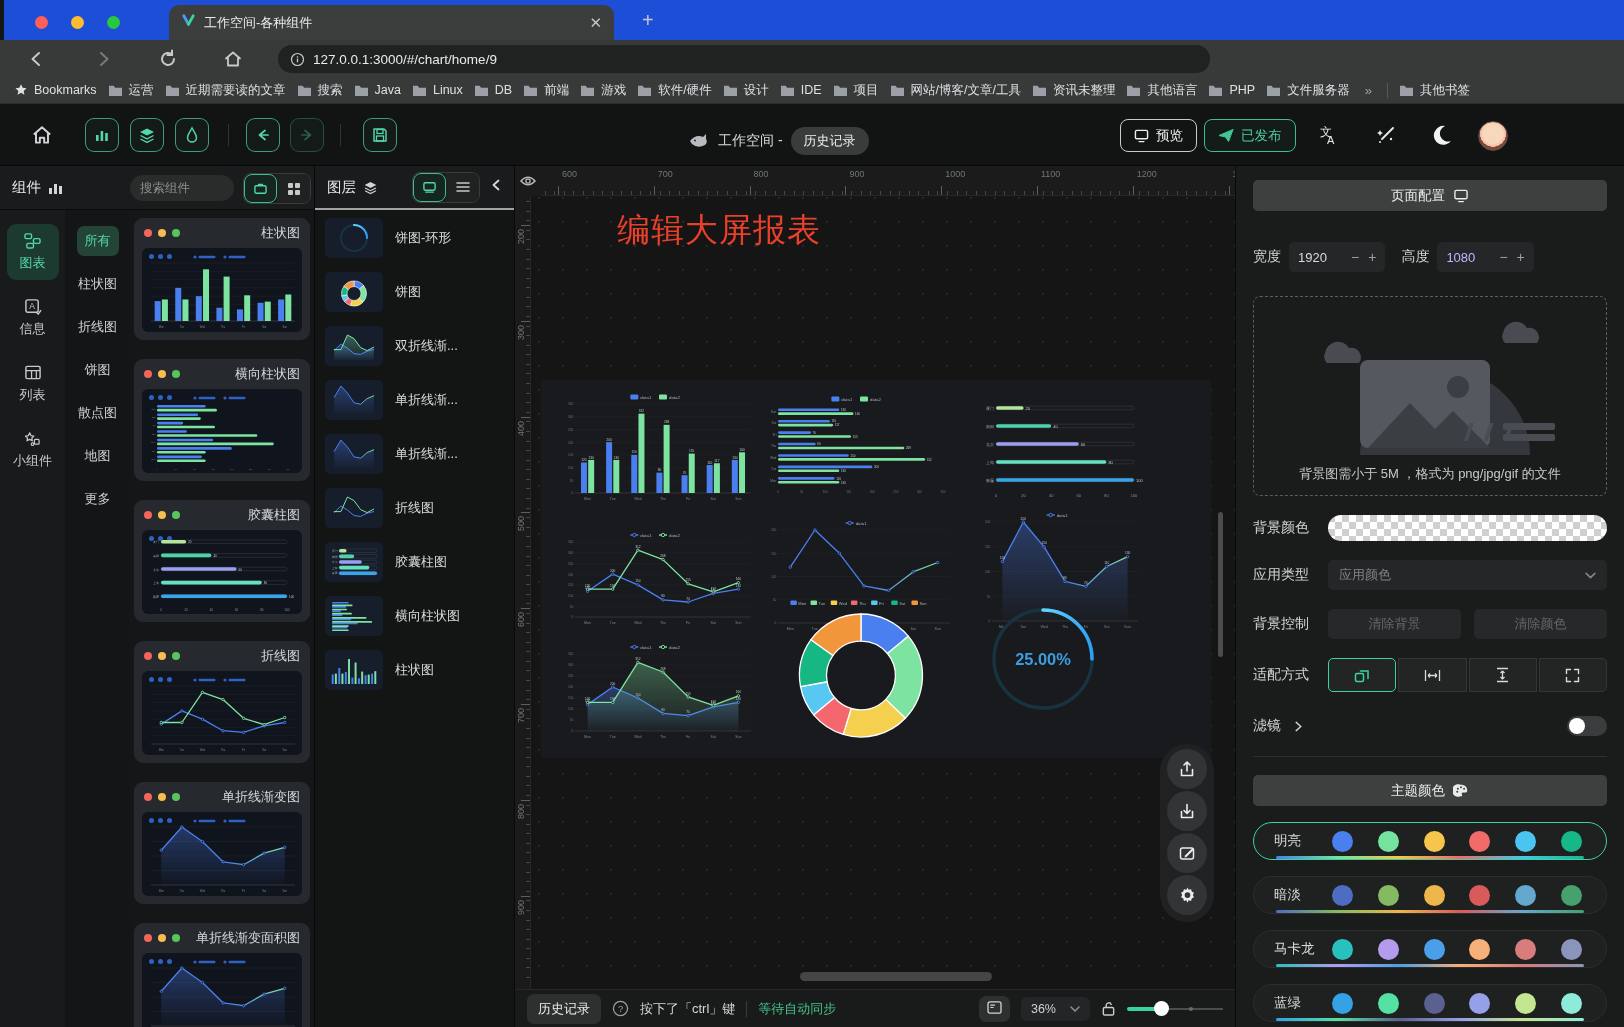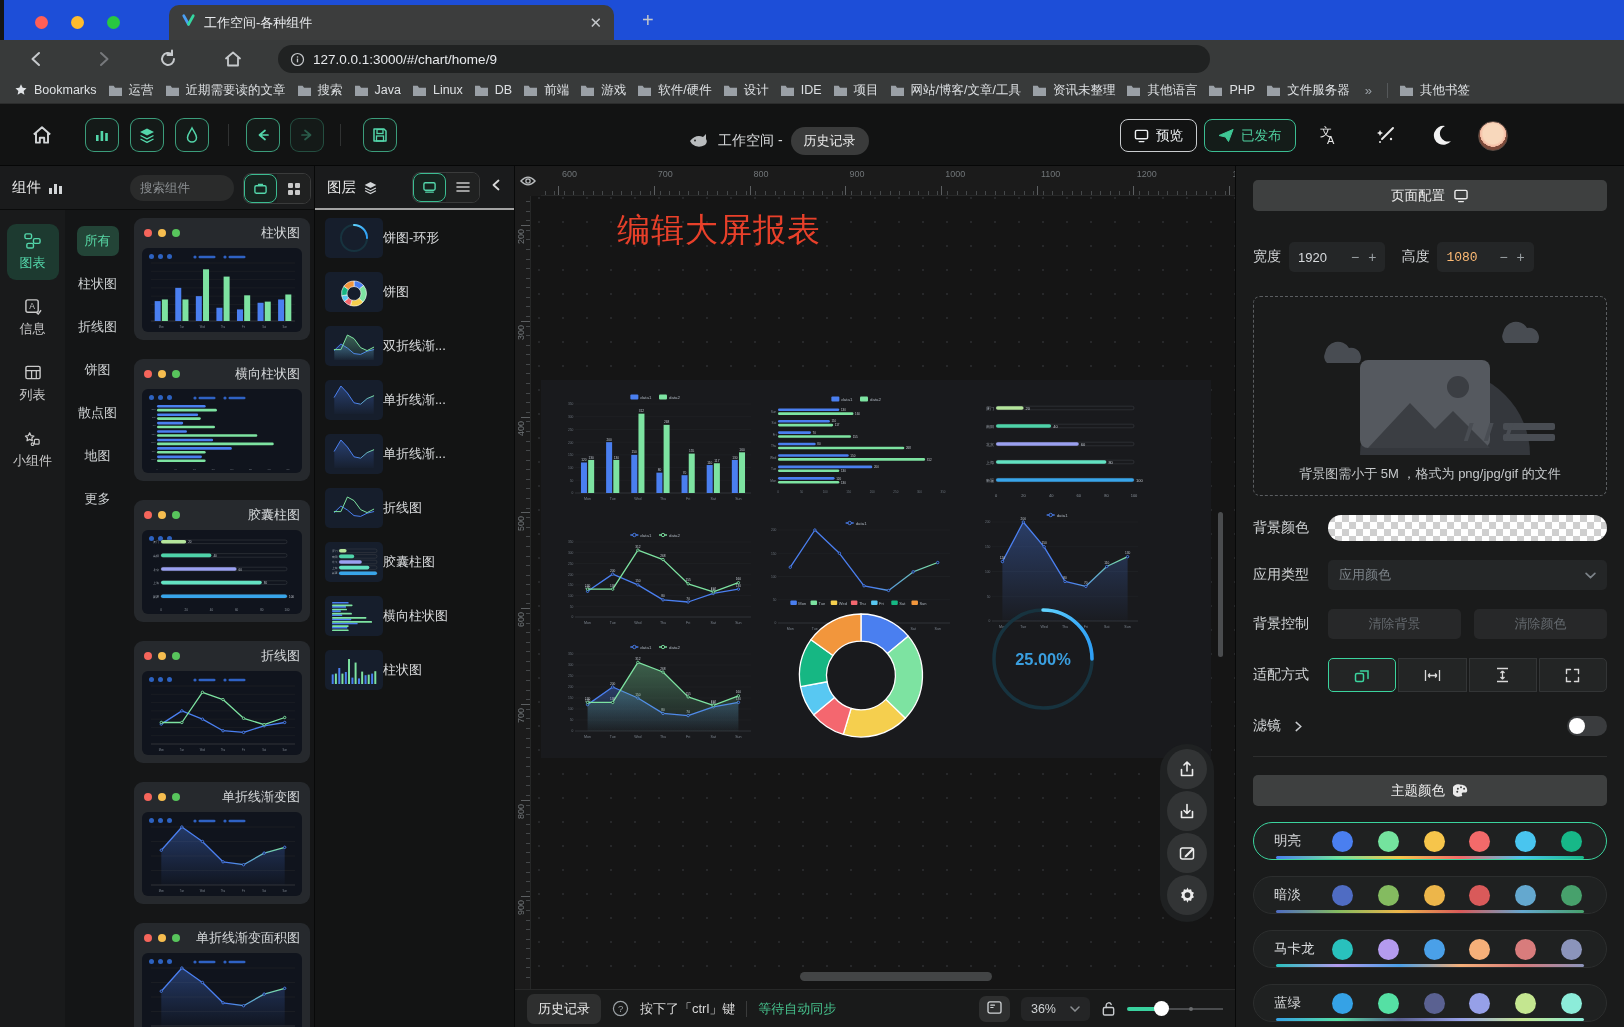--- a/index.html
+++ b/index.html
@@ -64,21 +64,21 @@
   .dot.r { background:#f5655b; } .dot.y { background:#f6bd4f; } .dot.g { background:#58c55c; }
   .card-title { flex:1; text-align:right; color:#d5d8da; font-size:13px; white-space:nowrap; }
   .card-prev { position:relative; margin:0 8px; height:84px; background:#10141d; border-radius:6px; }
   .mini-dots { position:absolute; left:7px; top:6px; display:flex; gap:4px; }
   .mini-dots i { width:5px; height:5px; border-radius:50%; background:#2d62c0; }
   .cchart { position:absolute; left:2px; top:2px; right:2px; bottom:2px; }
 
   .layers-panel { position:absolute; left:315px; top:0; width:200px; height:100%; background:#131414; border-right:1px solid #080909; }
   .layers-head { position:absolute; left:0; top:0; width:100%; height:44px; background:#1a1b1c; border-bottom:2px solid #a3a3a3; display:flex; align-items:center; padding:0 12px; }
   .layer-list { position:absolute; left:0; top:52px; width:100%; bottom:0; padding:0 10px; }
-  .layer-item { display:flex; align-items:center; margin-bottom:14px; }
+  .layer-item { display:flex; align-items:center; gap:12px; margin-bottom:14px; }
   .layer-thumb { position:relative; width:58px; height:40px; background:#161e2c; border-radius:5px; overflow:hidden; flex:none; }
   .layer-label { color:#d9dbdd; font-size:13px; white-space:nowrap; }
 
   
   .canvas { position:absolute; left:515px; top:0; width:720px; height:100%; background:#151515; overflow:hidden; }
   .ruler-corner { position:absolute; left:0; top:0; width:26px; height:30px; background:#1b1b1b; z-index:5; color:#b9bcbe; }
   .ruler-top { position:absolute; left:0; top:0; width:720px; height:30px; background:#1b1b1b; border-bottom:1px solid #262727; z-index:4; }
   .ruler-top i { position:absolute; bottom:0; width:1px; height:4px; background:#45484a; }
   .ruler-top b { position:absolute; bottom:0; width:1px; height:9px; background:#5c5f61; }
   .ruler-top span { position:absolute; top:3px; font-size:9px; color:#707578; }
@@ -1645,21 +1645,21 @@
       </div>
       <div class="dim-row">
         <span class="dim-label">宽度</span>
         <span class="stepper">
           <input class="val" style="background: none; border: none; outline: none; color: rgb(216, 219, 222); font-size: 13px; font-family: inherit;" value="1920">
           <span class="sgn">−</span>
             <span class="sgn">+</span>
         </span>
         <span class="dim-label" style="margin-left:8px">高度</span>
         <span class="stepper">
-          <input class="val" style="background: none; border: none; outline: none; color: #fdba74; font-size: 13px; font-family: Liberation Mono, monospace;" value="1080">
+          <input class="val" style="background: none; border: none; outline: none; color: #c4b5fd; font-size: 13px; font-family: Liberation Sans, sans-serif;" value="1080">
           <span class="sgn">−</span>
             <span class="sgn">+</span>
         </span>
       </div>
       <div class="upload">
         <svg width="330" height="150" viewBox="0 0 330 150" style="margin-top:8px">
           <path d="M95 150 a85 85 0 0 1 170 0 z" fill="#34373c"></path>
           <path d="M60 48 a13 13 0 0 1 24 -5 a10 10 0 0 1 12 10 a8 8 0 0 1 -2 5 h-32 a9 9 0 0 1 -2 -10 z" fill="#484c52"></path>
           <path d="M238 28 a13 13 0 0 1 24 -5 a10 10 0 0 1 12 10 a8 8 0 0 1 -2 5 h-32 a9 9 0 0 1 -2 -10 z" fill="#484c52"></path>
           <rect x="95" y="55" width="130" height="88" rx="8" fill="#55595f"></rect>

